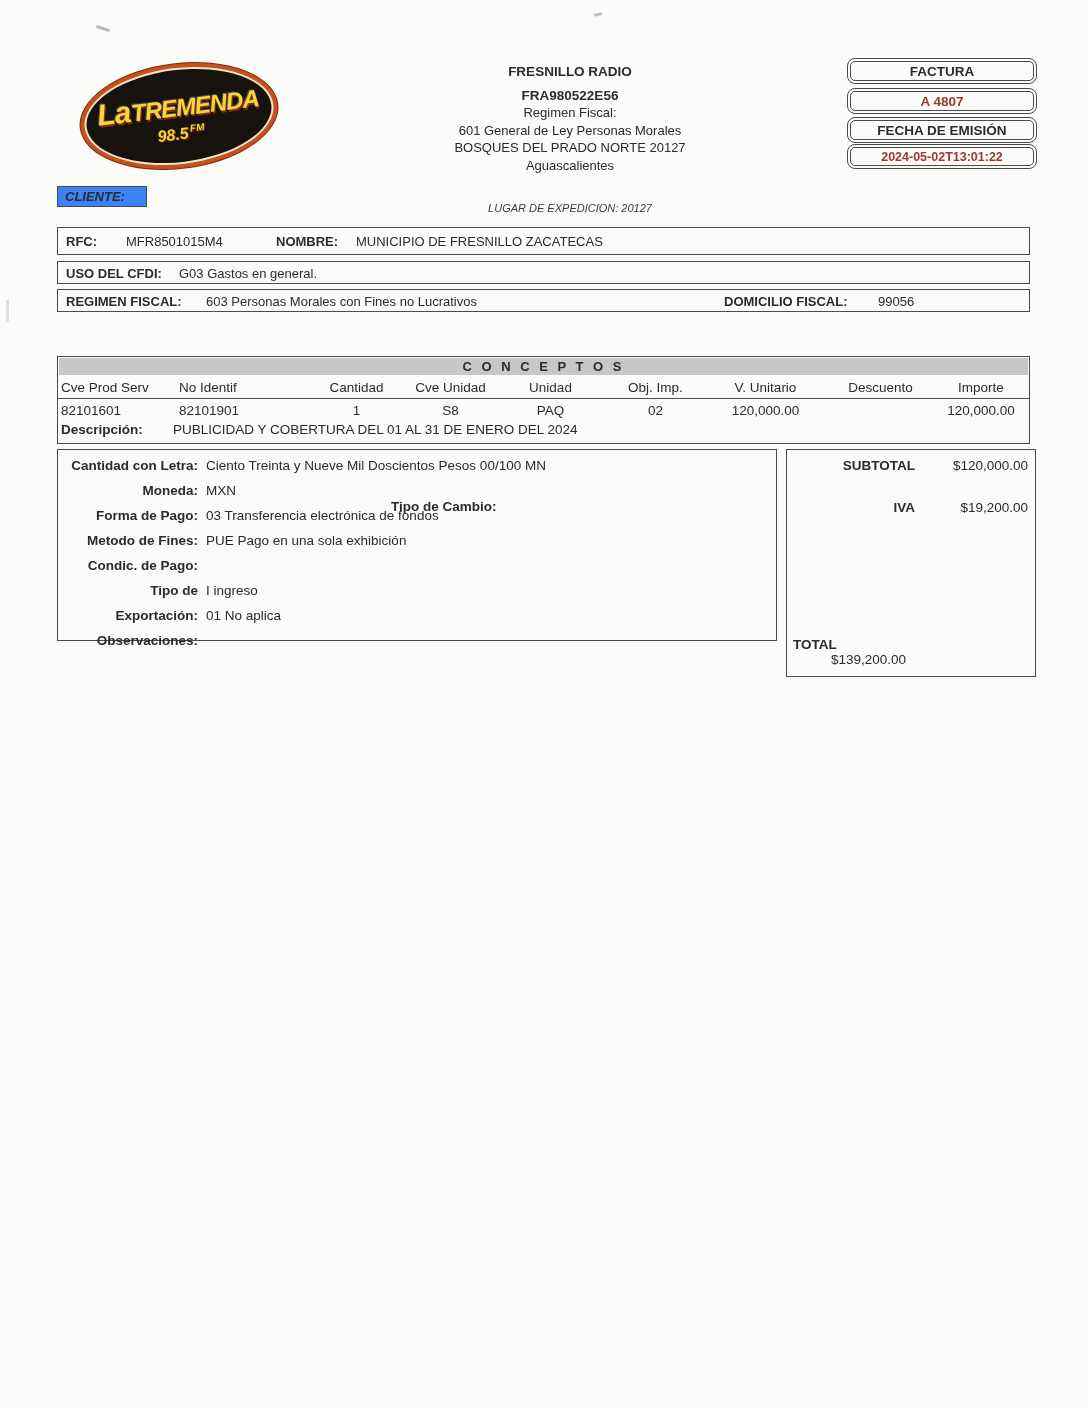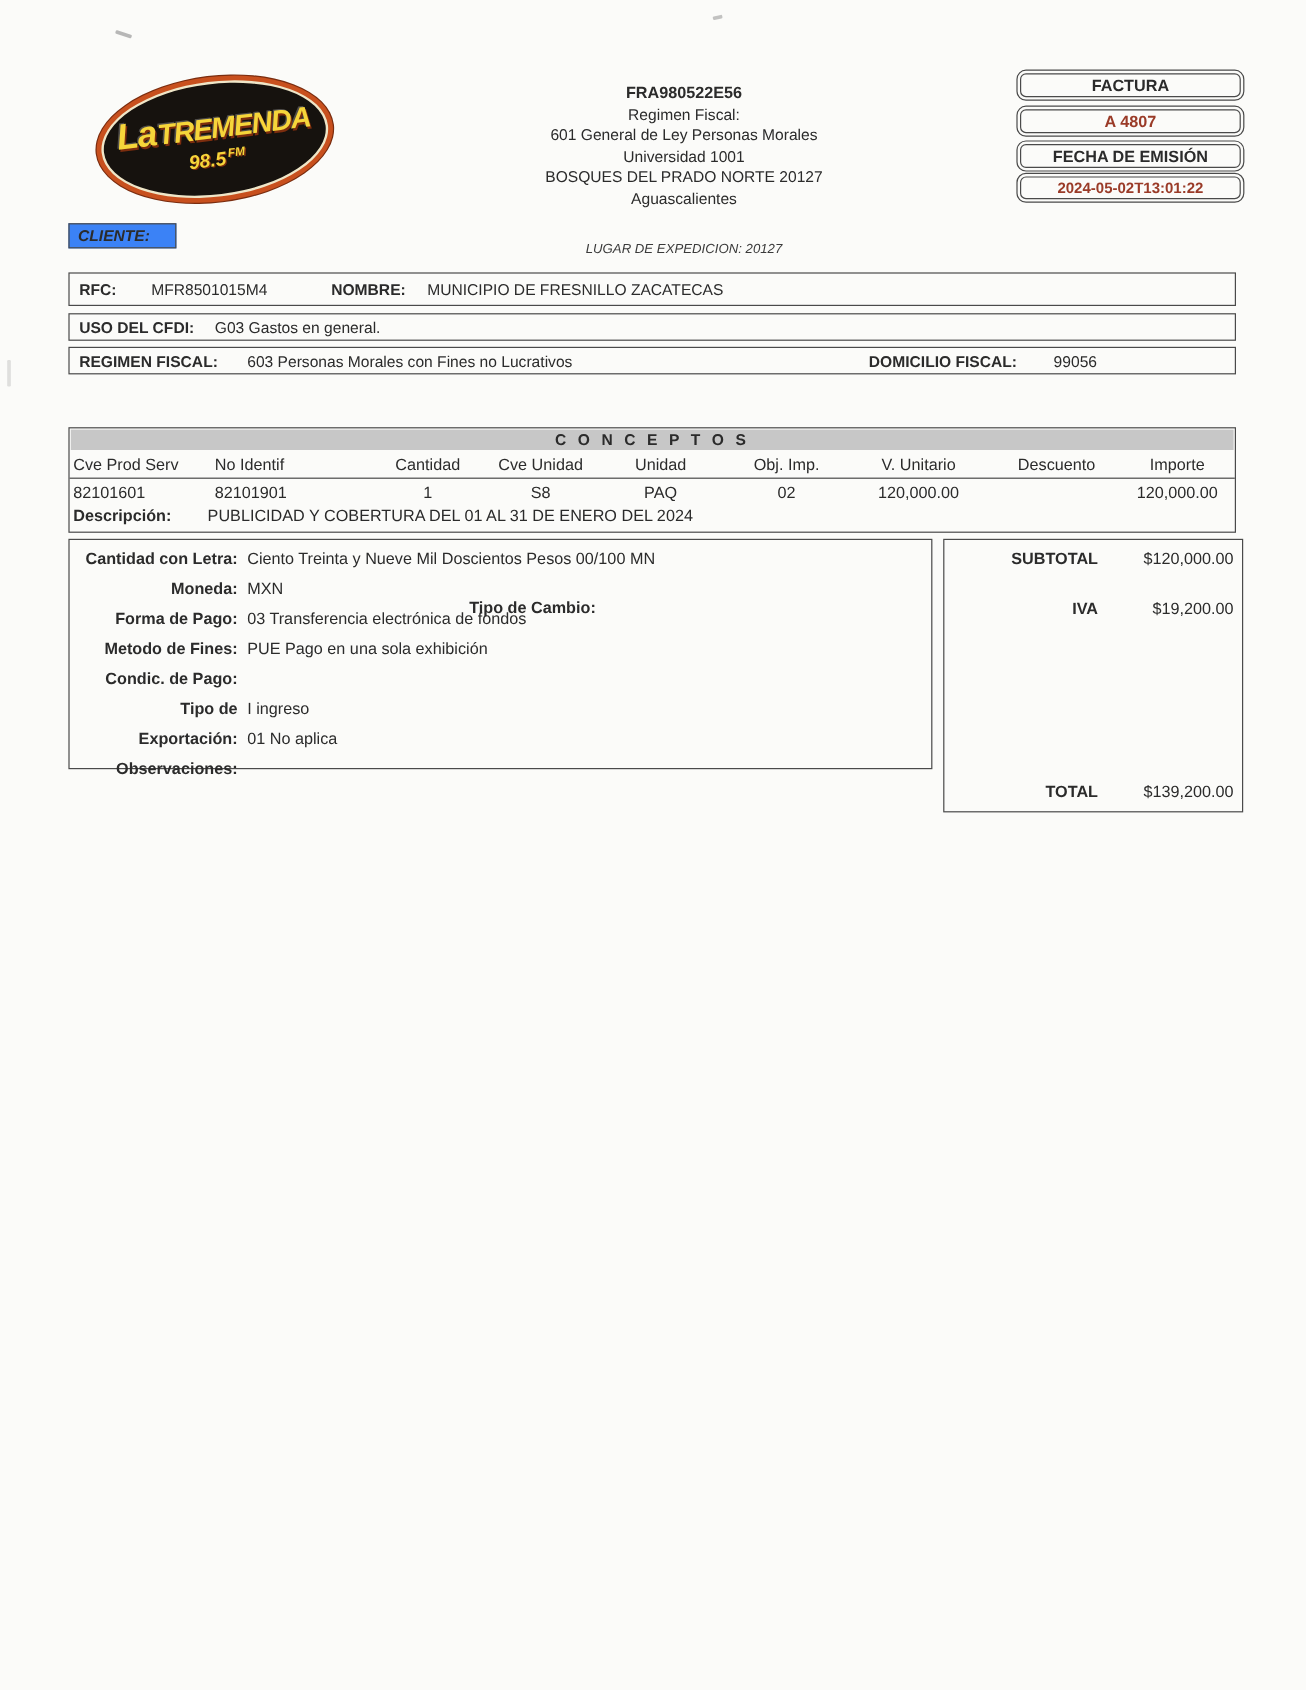--- a/index.html
+++ b/index.html
@@ -95,45 +95,45 @@
   .d-value.moneda{width:193px;flex:none;}
   .d-label2{font-weight:bold;margin-top:16px;}
 
   .totals{position:absolute;left:786px;top:449px;width:250px;height:228px;border:1px solid var(--line);
     font-size:13.5px;}
   .t-row{position:absolute;left:6px;right:7px;display:flex;justify-content:flex-end;}
   .t-label{font-weight:bold;}
   .t-value{width:113px;text-align:right;}
   .t-sub{top:8px;}
   .t-iva{top:50px;}
-  .t-total{bottom:9px;}
+  .t-total{bottom:9px;flex-direction:column;}
 </style>
 </head>
 <body>
 
 <div class="page">
 
   <div class="speck speck1"></div>
   <div class="speck speck2"></div>
   <div class="speck speck3"></div>
 
   <div class="logo">
     <div class="logo-ring">
       <div class="logo-inner">
         <div class="logo-brand"><span class="logo-la">La</span><span>TREMENDA</span></div>
         <div class="logo-tag"><span>98.5</span><span class="logo-fm">FM</span></div>
       </div>
     </div>
   </div>
 
   <div class="issuer">
+    <div class="b">FRESNILLO RADIO</div>
     <div class="b gap">FRA980522E56</div>
     <div>Regimen Fiscal:</div>
     <div>601 General de Ley Personas Morales</div>
-    <div>Universidad 1001</div>
     <div>BOSQUES DEL PRADO NORTE 20127</div>
     <div>Aguascalientes</div>
   </div>
   <div class="lugar">LUGAR DE EXPEDICION: 20127</div>
 
   <div class="fbox fbox-factura">
       <span>FACTURA</span>
     </div>
   <div class="fbox fbox-folio">
       <span class="red">A 4807</span>

